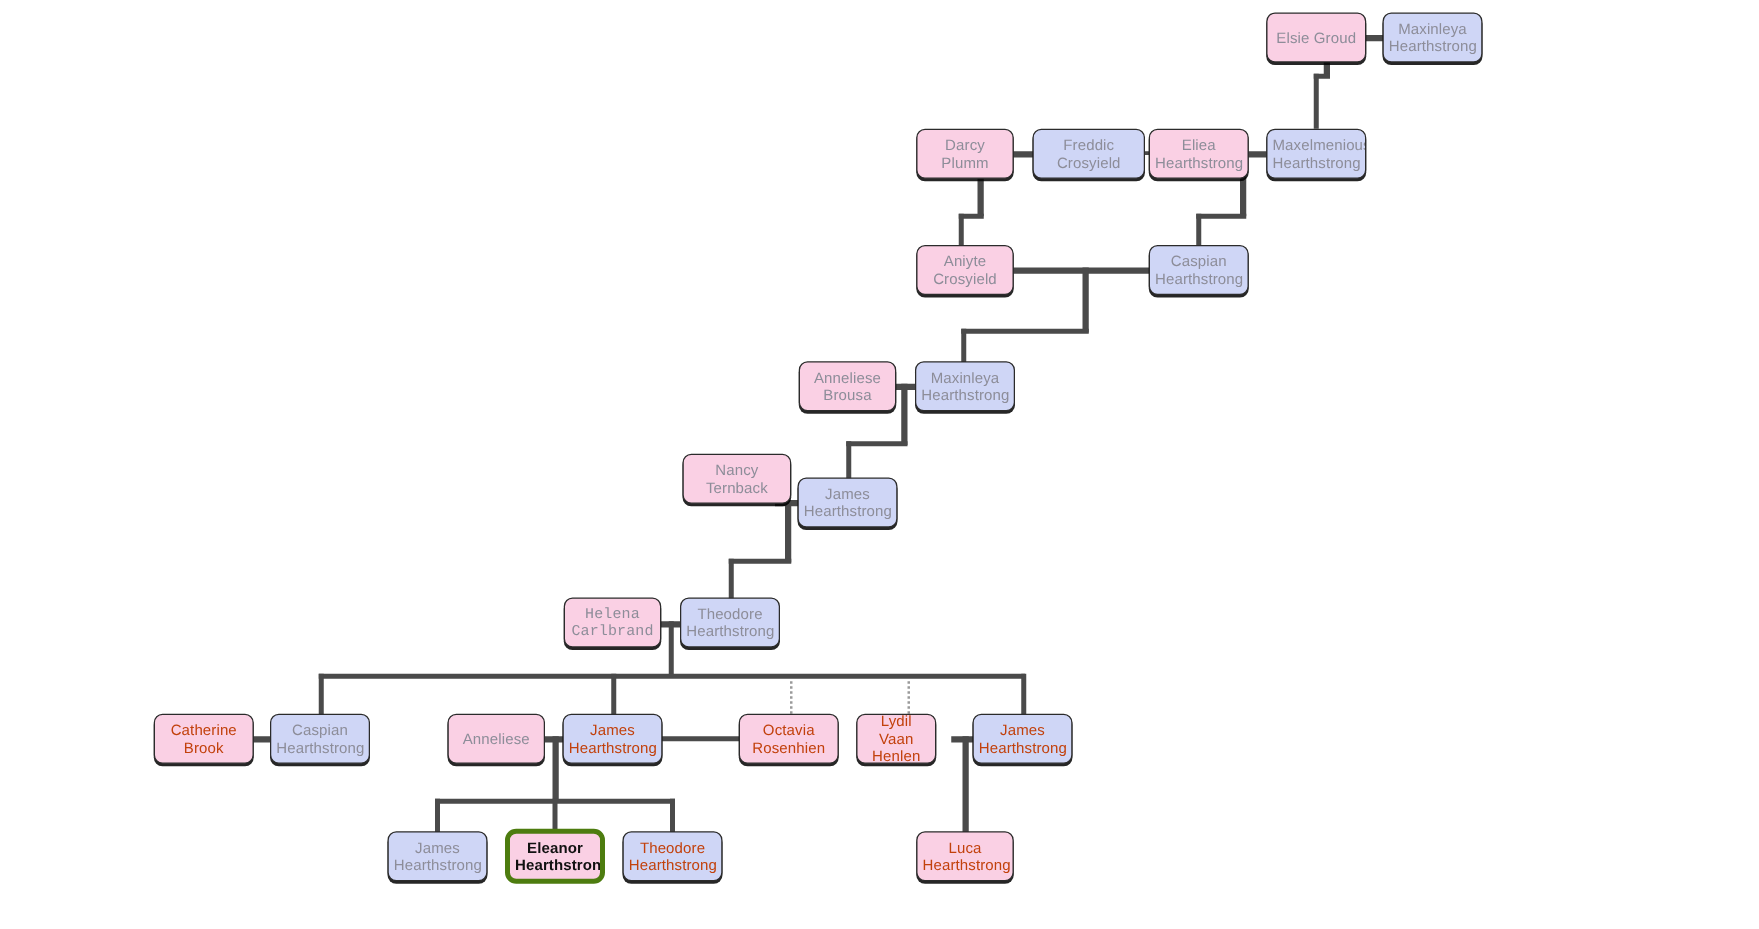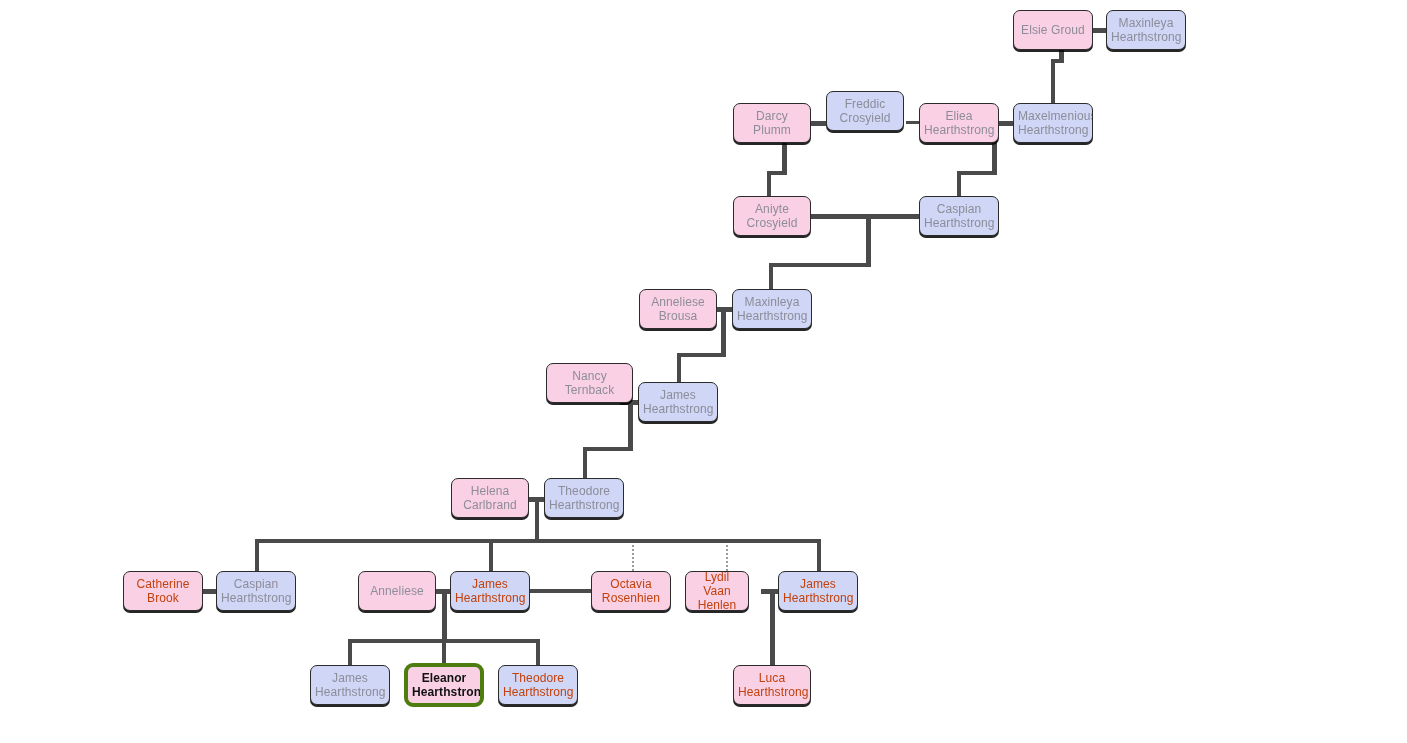--- a/index.html
+++ b/index.html
@@ -110,39 +110,39 @@
     <div class="line v" style="left: 319px; top: 639px; width: 4px; height: 27px;"></div>
     <div class="line v" style="left: 413px; top: 639px; width: 4px; height: 25px;"></div>
     <div class="line v" style="left: 507px; top: 639px; width: 4px; height: 27px;"></div>
     <div class="line v" style="left: 741px; top: 589px; width: 5px; height: 77px;"></div>
     <div class="line dotted-v" style="left: 603px; top: 545px; height: 26px;"></div>
     <div class="line dotted-v" style="left: 697px; top: 545px; height: 26px;"></div>
     <div class="node female faded" style="left: 984px; top: 10px; width: 80px; height: 40px;"><span class="label">Elsie Groud</span></div>
     <div class="node male faded" style="left: 1077px; top: 10px; width: 80px; height: 40px;"><span class="label">Maxinleya
 Hearthstrong</span></div>
     <div class="node female faded" style="left: 704px; top: 103px; width: 78px; height: 40px;"><span class="label">Darcy Plumm</span></div>
-    <div class="node male faded" style="left: 797px; top: 91px; width: 78px; height: 40px;"><span class="label">Freddic
+    <div class="node male faded" style="left: 797px; top: 103px; width: 90px; height: 40px;"><span class="label">Freddic
 Crosyield</span></div>
     <div class="node female faded" style="left: 890px; top: 103px; width: 80px; height: 40px;"><span class="label">Eliea
 Hearthstrong</span></div>
     <div class="node male faded" style="left: 984px; top: 103px; width: 80px; height: 40px;"><span class="label">Maxelmenious
 Hearthstrong</span></div>
     <div class="node female faded" style="left: 704px; top: 196px; width: 78px; height: 40px;"><span class="label">Aniyte
 Crosyield</span></div>
     <div class="node male faded" style="left: 890px; top: 196px; width: 80px; height: 40px;"><span class="label">Caspian
 Hearthstrong</span></div>
     <div class="node female faded" style="left: 610px; top: 289px; width: 78px; height: 40px;"><span class="label">Anneliese
 Brousa</span></div>
     <div class="node male faded" style="left: 703px; top: 289px; width: 80px; height: 40px;"><span class="label">Maxinleya
 Hearthstrong</span></div>
     <div class="node female faded" style="left: 517px; top: 363px; width: 87px; height: 40px;"><span class="label">Nancy
 Ternback</span></div>
     <div class="node male faded" style="left: 609px; top: 382px; width: 80px; height: 40px;"><span class="label">James
 Hearthstrong</span></div>
-    <div class="node female faded" style="left: 422px; top: 478px; width: 78px; height: 40px;"><span class="label">Helena
+    <div class="node female faded" style="left: 422px; top: 478px; width: 78px; height: 40px; font-family: Liberation Mono, monospace;"><span class="label">Helena
 Carlbrand</span></div>
     <div class="node male faded" style="left: 515px; top: 478px; width: 80px; height: 40px;"><span class="label">Theodore
 Hearthstrong</span></div>
     <div class="node female dark" style="left: 94px; top: 571px; width: 80px; height: 40px;"><span class="label">Catherine
 Brook</span></div>
     <div class="node male faded" style="left: 187px; top: 571px; width: 80px; height: 40px;"><span class="label">Caspian
 Hearthstrong</span></div>
     <div class="node female faded" style="left: 329px; top: 571px; width: 78px; height: 40px;"><span class="label">Anneliese</span></div>
     <div class="node male dark" style="left: 421px; top: 571px; width: 80px; height: 40px;"><span class="label">James
 Hearthstrong</span></div>

